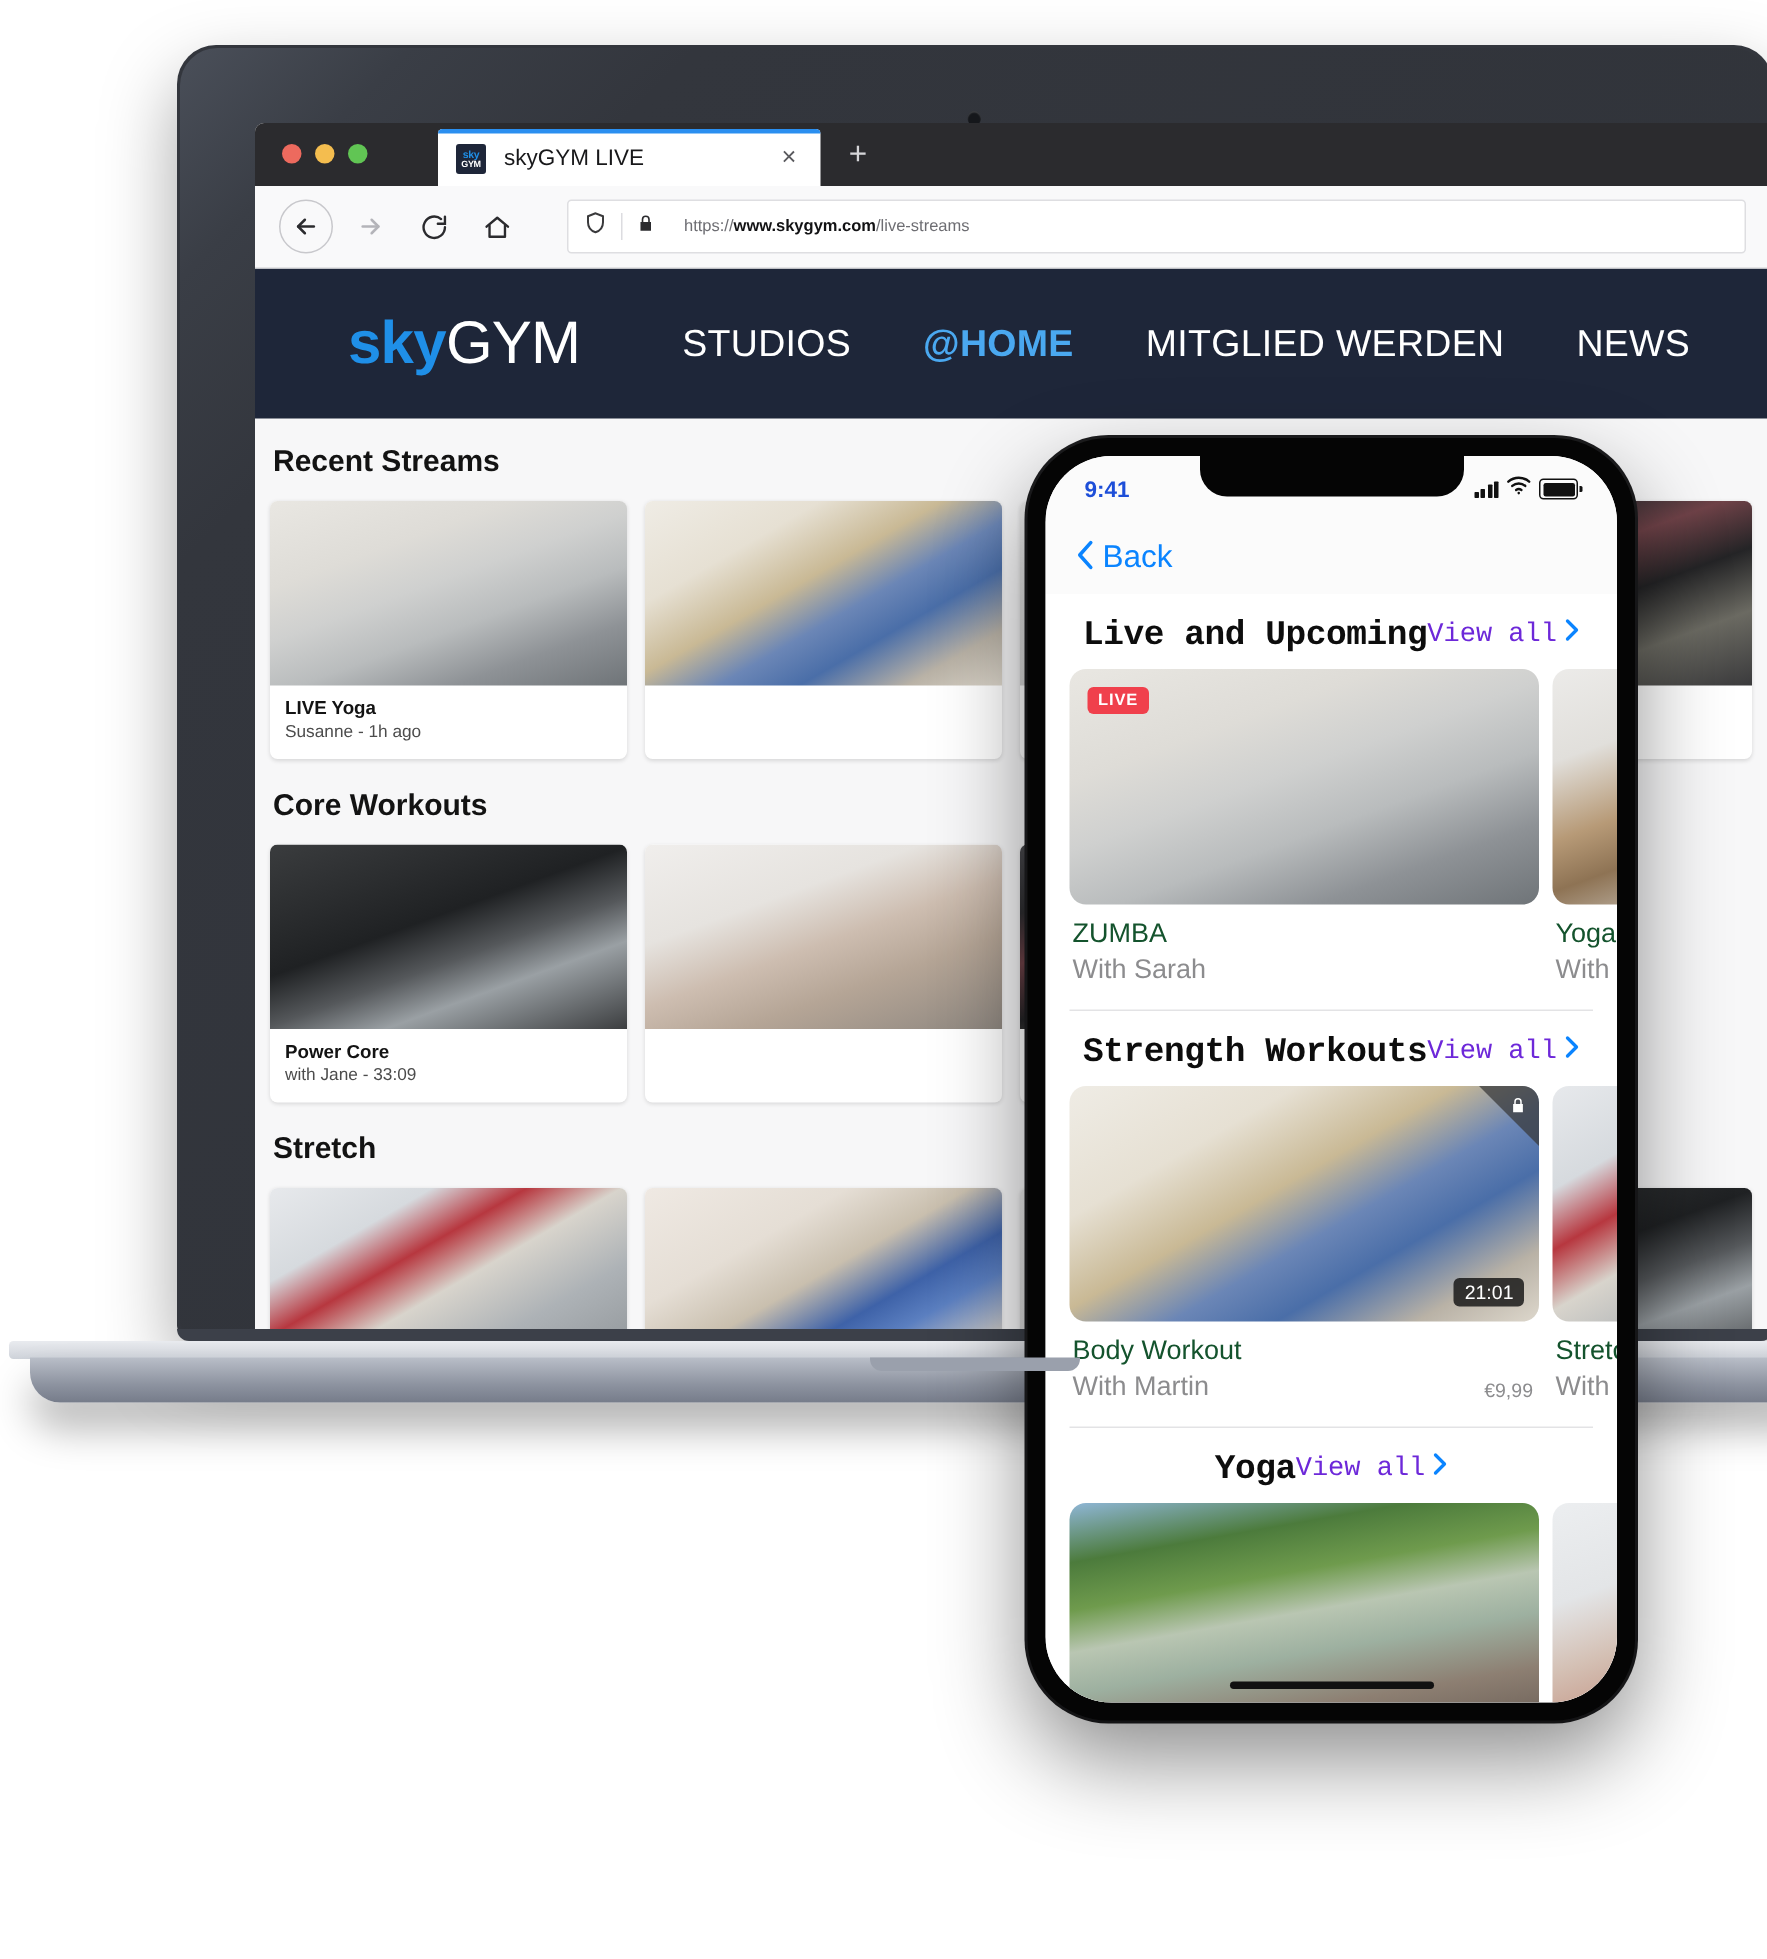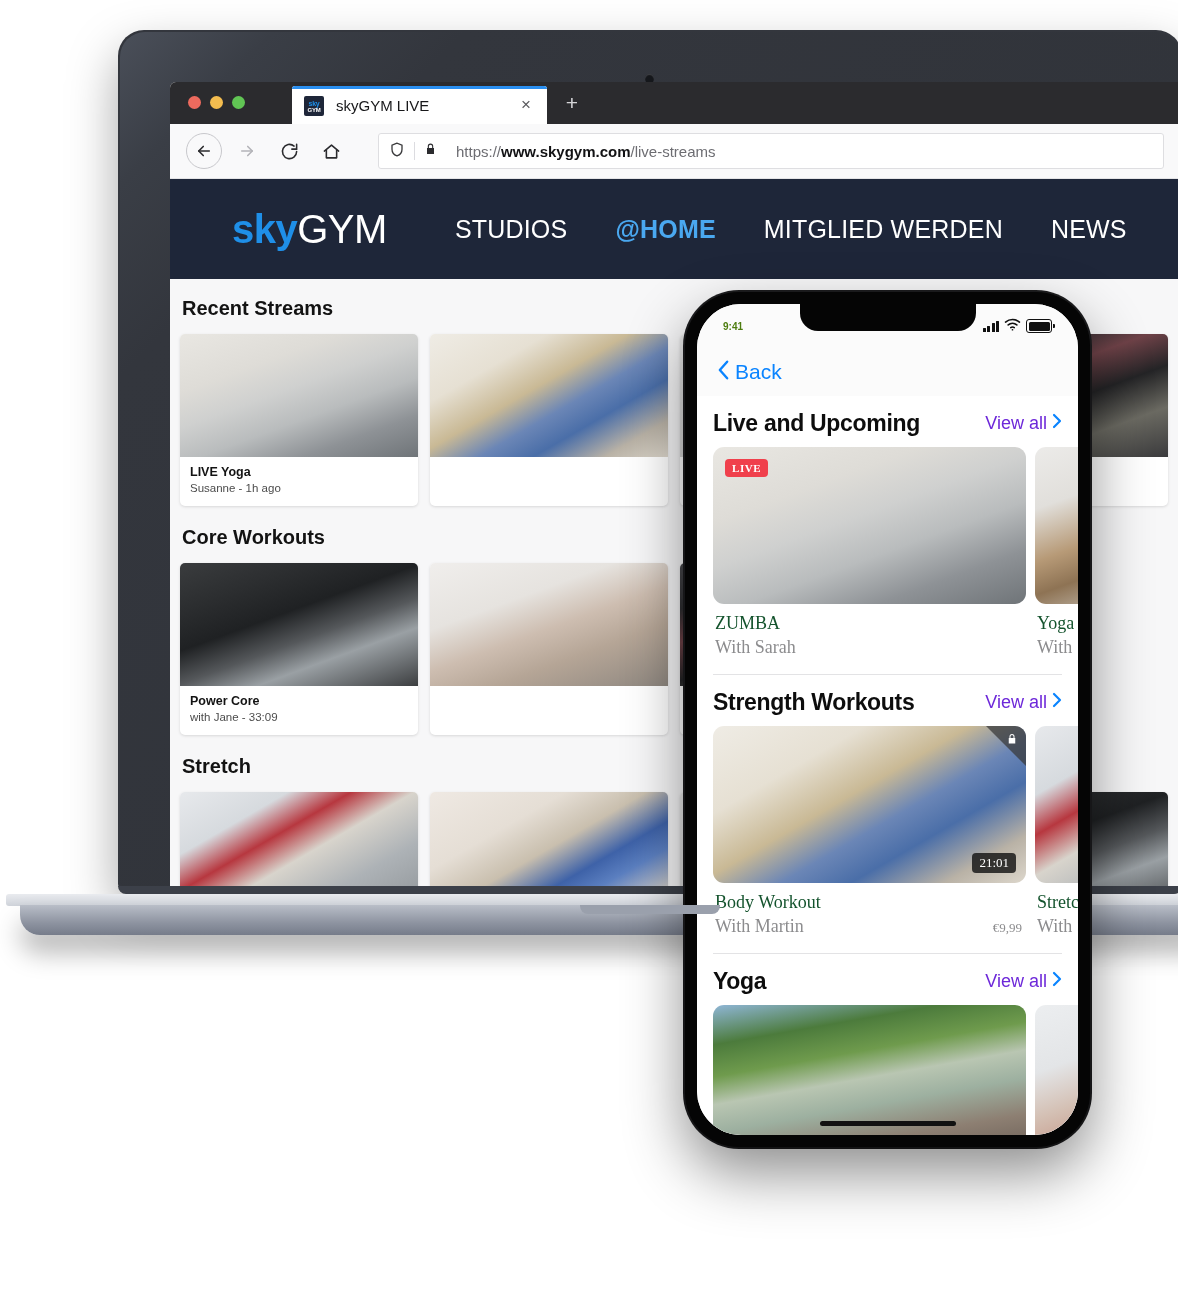--- a/index.html
+++ b/index.html
@@ -89,21 +89,21 @@
   
   .toolbar{height:54px;background:#f9f9fa;display:flex;align-items:center;padding:0 16px;border-bottom:1px solid #e4e4e6;}
   .navbtn{width:34px;height:34px;display:flex;align-items:center;justify-content:center;color:#2b2b2e;margin-right:8px;}
   .navbtn.back{border:1.6px solid #c8c8cc;border-radius:50%;}
   .navbtn.fwd{color:#b4b4b9;}
   .urlbar{
     flex:1;margin-left:22px;height:34px;background:#ffffff;border:1px solid #dedee1;border-radius:3px;
     display:flex;align-items:center;padding:0 10px;
   }
   .urlbar .divider{width:1px;height:18px;background:#dcdce0;margin:0 9px;}
-  .url-text{font-size:15px;color:#6d6d72;white-space:nowrap;}
+  .url-text{font-size:11px;color:#6d6d72;white-space:nowrap;}
   .url-text b{color:#121214;font-weight:600;}
 
   
   .site{position:relative;height:712px;background:#f7f7f8;overflow:hidden;}
   .site-nav{
     height:100px;background:#1e2639;display:flex;align-items:center;padding-left:62px;gap:0;
   }
   .logo{font-size:40px;letter-spacing:-.5px;white-space:nowrap;}
   .logo .s1{color:#1f8fe8;font-weight:700;}
   .logo .s2{color:#ffffff;font-weight:300;}
@@ -137,39 +137,39 @@
     background:#ffffff;border-radius:44px;overflow:hidden;
   }
   .notch{
     position:absolute;left:50%;margin-left:-88px;top:0;width:176px;height:27px;
     background:#050505;border-radius:0 0 18px 18px;z-index:6;
   }
   .status{
     position:relative;height:44px;background:#fbfbfb;display:flex;align-items:center;
     justify-content:space-between;padding:0 26px;z-index:5;
   }
-  .status .time{font-size:10px;font-weight:bold;color:#4d7c0f;}
+  .status .time{font-size:15px;font-weight:bold;color:#1d4ed8;}
   .status .right{display:flex;align-items:center;gap:5px;}
   .bars{display:flex;align-items:flex-end;gap:1.5px;height:11px;}
   .bars i{width:3px;background:#111;border-radius:.5px;display:block;}
   .batt{width:24px;height:12px;border:1.5px solid #111;border-radius:3px;position:relative;}
   .batt:after{content:"";position:absolute;right:-3.5px;top:3.5px;width:2px;height:4px;background:#111;border-radius:0 1px 1px 0;}
   .batt i{position:absolute;left:1.5px;top:1.5px;bottom:1.5px;right:1.5px;background:#111;border-radius:1.5px;display:block;}
 
   .navback{height:48px;background:#fbfbfb;display:flex;align-items:center;padding-left:20px;gap:5px;}
   .navback .chev{color:#0a84ff;font-size:23px;font-weight:600;line-height:1;}
   .navback .lbl{color:#0a84ff;font-size:21px;}
 
   .p-content{height:739px;background:#ffffff;overflow:hidden;}
   .p-sec{padding:0;}
-  .p-head{display:flex;align-items:center;justify-content:space-between;padding:14px 16px 10px 16px;}
+  .p-head{display:flex;align-items:center;justify-content:center;padding:14px 16px 10px 16px;font-family:Liberation Mono, monospace;}
   .p-head h3{margin:0;font-size:23px;font-weight:bold;color:#0d0d0d;letter-spacing:-.3px;}
   .viewall{display:flex;align-items:center;gap:5px;color:#6d28d9;font-size:18px;white-space:nowrap;}
   .viewall .vc{font-size:18px;font-weight:700;}
-  .p-row{display:flex;gap:9px;padding:0 0 0 16px;font-family:Liberation Serif, serif;}
+  .p-row{display:flex;gap:9px;padding:0 0 0 16px;}
   .p-card{width:313px;flex:none;}
   .p-card.small{width:228px;}
   .p-thumb{
     width:100%;height:157px;border-radius:11px;background-size:cover;background-position:center;position:relative;overflow:hidden;
   }
   .p-card.small .p-thumb{height:122px;}
   .live-badge{
     position:absolute;left:12px;top:12px;background:#f0404c;color:#fff;font-size:11px;font-weight:bold;
     padding:3px 7px;border-radius:4px;letter-spacing:.6px;
   }

